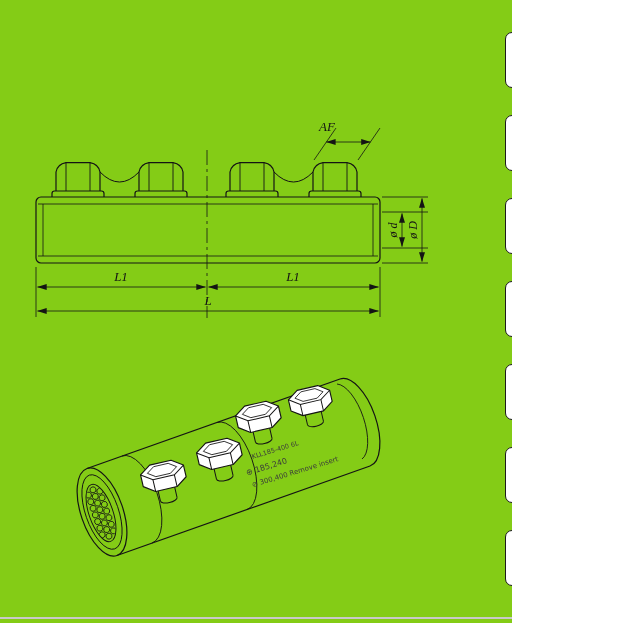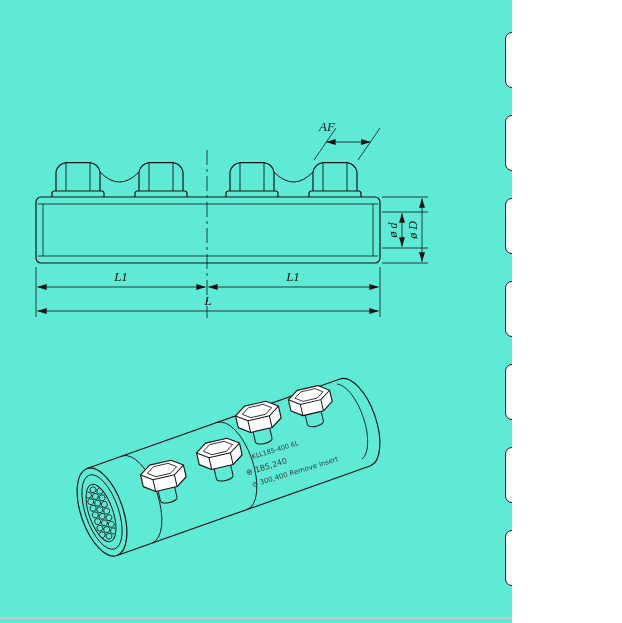--- a/index.html
+++ b/index.html
@@ -1,17 +1,17 @@
 <!DOCTYPE html>
 <html><head>
 <meta charset="utf-8">
 <style>
   * { margin:0; padding:0; box-sizing:border-box; }
   html,body { background:#ffffff; font-family:"Liberation Sans", sans-serif; }
-  .canvas { position:relative; width:512px; height:623px; background:#5eead4; overflow:hidden; }
+  .canvas { position:relative; width:512px; height:623px; background:#84cc16; overflow:hidden; }
   .drawing { position:absolute; left:0; top:0; width:622px; height:623px; }
   .dim { font:italic 13px "Liberation Serif", serif; fill:#141414; }
   .dim-small { font:italic 12px "Liberation Serif", serif; fill:#141414; }
   .mark1 { font:6.5px "DejaVu Sans", sans-serif; fill:#3b3b3b; }
   .mark2 { font:8px "DejaVu Sans", sans-serif; fill:#3b3b3b; }
   .mark3 { font:7px "DejaVu Sans", sans-serif; fill:#3b3b3b; }
   .icon-col { position:absolute; left:505px; top:32px; display:flex; flex-direction:column; gap:27px; }
   .icon-box { width:66px; height:56px; border:1.6px solid #1b1b1b; border-radius:7px;
               background:#ffffff; display:flex; align-items:center; justify-content:center; }
   .icon-box svg { width:46px; height:46px; display:block; }

